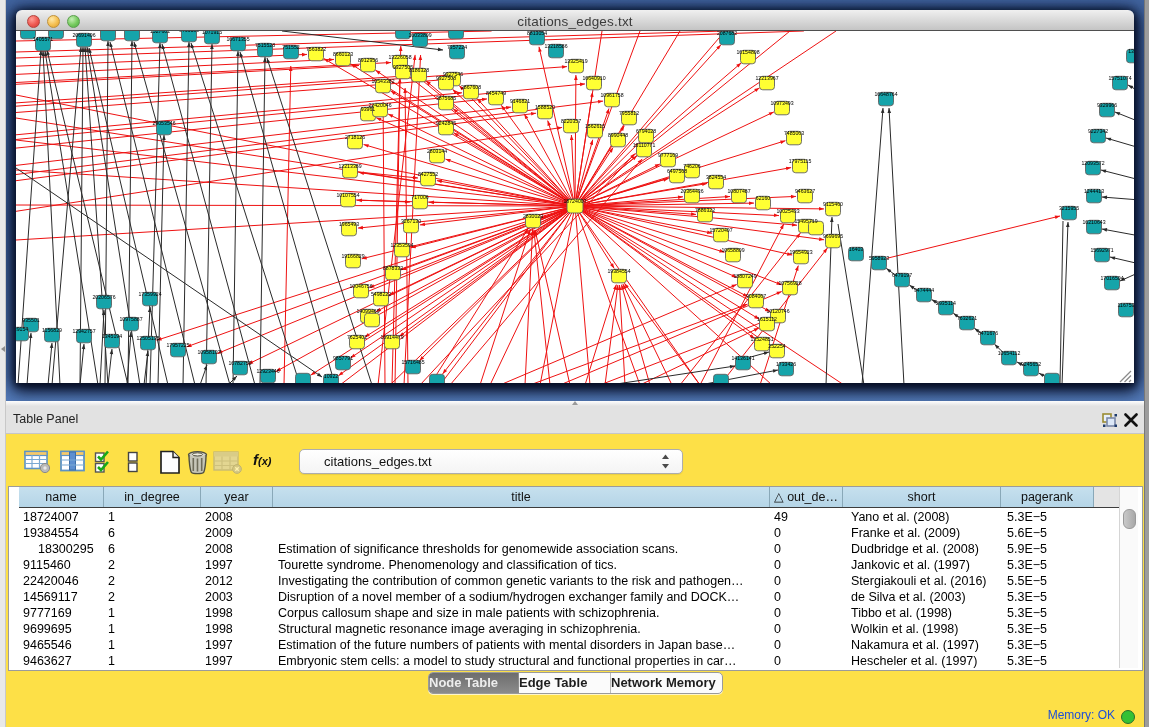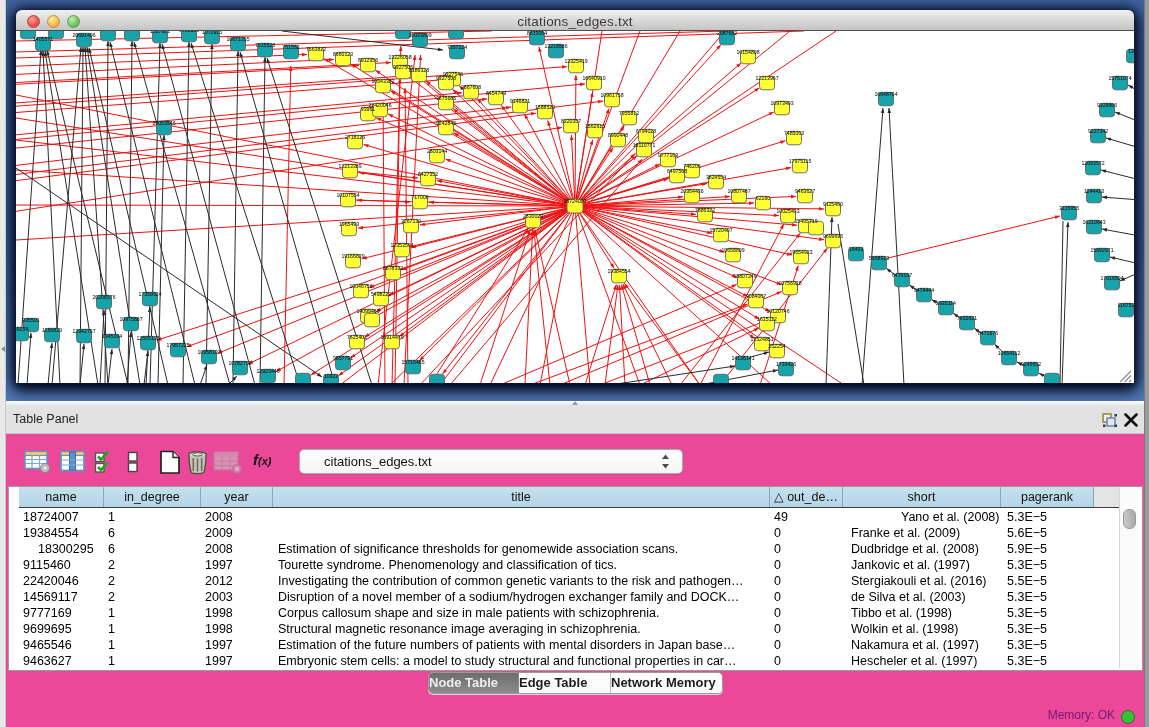--- a/index.html
+++ b/index.html
@@ -27,21 +27,21 @@
   #edgeL{left:0;top:0;width:5px;height:727px;background:#e9e9e9;border-right:1px solid #c8c8c8;}
   #edgeR{left:1144px;top:0;width:5px;height:727px;background:#9c9c9c;border-left:1px solid #787878;}
 
   
   #divider{left:5px;top:401px;width:1139px;height:5px;background:linear-gradient(180deg,#fdfdfd,#e3e3e3);border-bottom:1px solid #cfcfcf;}
   #divgrip{left:570px;top:401px;width:10px;height:4px;color:#888;font-size:5.5px;line-height:4px;text-align:center;}
 
   
   #tphead{left:5px;top:406px;width:1139px;height:27px;background:#e2e2e2;border-bottom:1px solid #c6c6c6;}
   #tptitle{left:8px;top:6px;font-size:12.5px;color:#222;}
-  #panelbody{left:5px;top:434px;width:1139px;height:293px;background:#ec4899;}
+  #panelbody{left:5px;top:434px;width:1139px;height:293px;background:#fde047;}
 
   
   .ticon{top:16px;}
   #combo{left:294px;top:15px;width:382px;height:23px;background:linear-gradient(180deg,#ffffff,#f4f4f4);
          border:1px solid #adadad;border-radius:5px;box-shadow:0 1px 1px rgba(0,0,0,0.08);}
   #combo .txt{position:absolute;left:24px;top:4px;font-size:13px;color:#111;}
 
   
   #tablebox{left:3px;top:52px;width:1133px;height:183px;background:#fff;border:1px solid #9b9b9b;}
   .th{position:absolute;top:0;height:20px;background:linear-gradient(180deg,#c6e0ee,#b5d5e7);
@@ -56,21 +56,21 @@
 
   
   #tabs{left:428px;top:672px;width:293px;height:20px;border:1px solid #9a9a9a;border-radius:5px;
         background:#fbfbfb;box-shadow:0 1px 0 rgba(255,255,255,0.7);font-size:13px;}
   .seg{position:absolute;top:0;height:20px;line-height:20px;color:#1d1d1d;font-weight:700;}
   #seg1{left:0;width:89px;background:linear-gradient(180deg,#6d6d6d,#8b8b8b);color:#ededed;
         border-radius:4px 0 0 4px;border-right:1px solid #8d8d8d;}
   #seg2{left:90px;width:91px;border-right:1px solid #bbb;}
   #seg3{left:182px;width:111px;}
 
-  #memtxt{left:1030px;top:708px;width:85px;text-align:right;font-size:12px;color:#701a75;}
+  #memtxt{left:1030px;top:708px;width:85px;text-align:right;font-size:12px;color:#1d4ed8;}
   #memdot{left:1121px;top:710px;width:12px;height:12px;border-radius:50%;background:#35c135;border:1px solid #2a6e2a;}
 </style>
 </head>
 <body>
 
 <div class="abs" id="desktop">
   <div class="abs" id="win">
     <div class="abs" id="titlebar">
       <div class="abs" id="title">citations_edges.txt</div>
       <div class="abs tl" id="tl-r" style="top:4.5px"></div>
@@ -851,21 +851,21 @@
     <div class="th" style="left:761px;width:73px;">△ out_de…</div>
     <div class="th" style="left:834px;width:158px;">short</div>
     <div class="th" style="left:992px;width:93px;">pagerank</div>
     <div style="position:absolute;left:1085px;top:0;width:25px;height:20px;background:#e4e4e4;border-bottom:1px solid #b9b9b9;"></div>
     <div id="thdark"></div>
 <div class="trow" style="top:22px">
         <span style="left:14px">18724007</span>
         <span style="left:99px">1</span>
         <span style="left:196px">2008</span>
         <span style="left:765px">49</span>
-        <span style="left:892px">Yano et al. (2008)</span>
+        <span style="left:842px">Yano et al. (2008)</span>
         <span style="left:998px">5.3E−5</span>
       </div>
 <div class="trow" style="top:38px">
         <span style="left:14px">19384554</span>
         <span style="left:99px">6</span>
         <span style="left:196px">2009</span>
         <span style="left:765px">0</span>
         <span style="left:842px">Franke et al. (2009)</span>
         <span style="left:998px">5.6E−5</span>
       </div>

